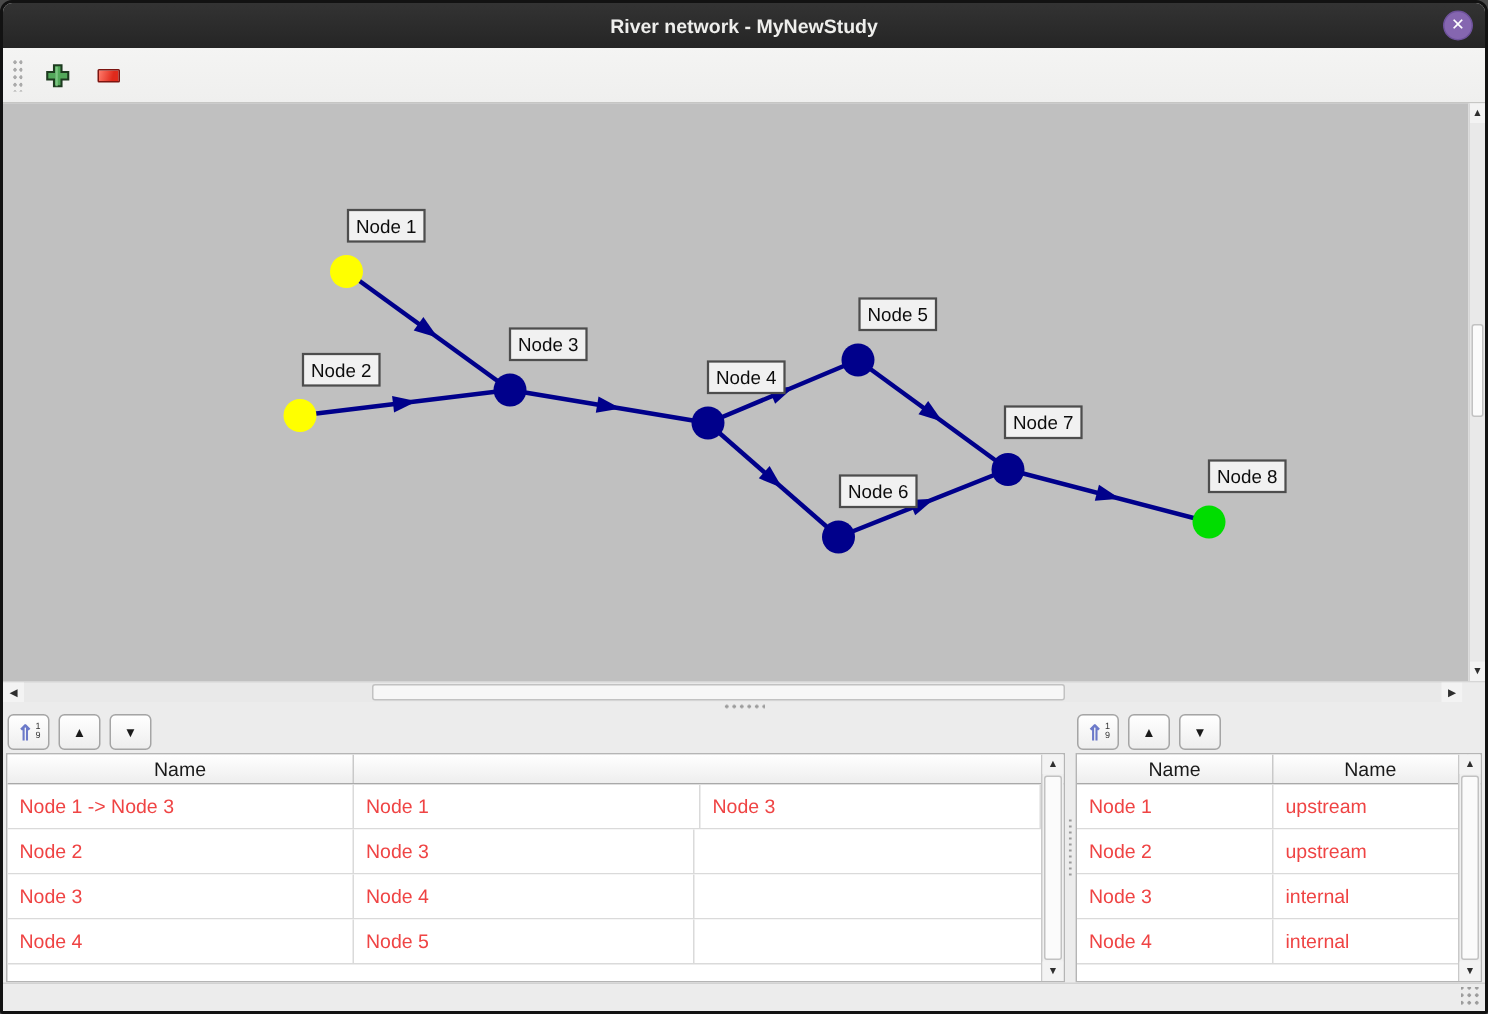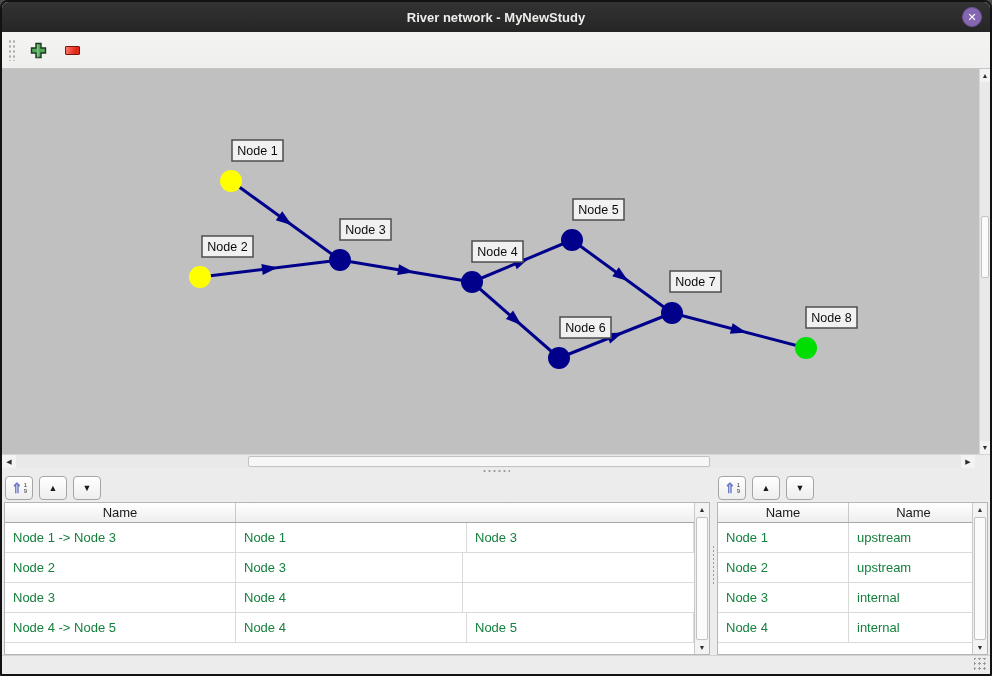--- a/index.html
+++ b/index.html
@@ -69,21 +69,21 @@
   .sort-digits { display:flex; flex-direction:column; font-size:6px; line-height:6px; color:#333; }
 
   .table { flex:1; position:relative; background:#fff; border:1px solid #b5b5b5; margin-bottom:0;
            overflow:hidden; display:flex; flex-direction:column; }
   .thead { display:flex; flex:0 0 20px; background:linear-gradient(#ffffff,#eeeeee);
            border-bottom:1px solid #a9a9a9; }
   .th { display:flex; align-items:center; justify-content:center; font-size:13px; color:#1a1a1a;
         border-right:1px solid #c9c9c9; cursor:pointer; }
   .tbody { flex:1; overflow:hidden; }
   .tr { display:flex; height:30px; border-bottom:1px solid #dadada; background:#fff; cursor:pointer; }
-  .td { display:flex; align-items:center; padding-left:8px; font-size:13px; color:#15803d;
+  .td { display:flex; align-items:center; padding-left:8px; font-size:13px; color:#ef4444;
         border-right:1px solid #dadada; overflow:hidden; white-space:nowrap; }
   .tscroll { position:absolute; top:0; right:0; bottom:0; width:15px; background:#f0f0f0;
              border-left:1px solid #c9c9c9; display:flex; flex-direction:column; }
   .tthumb { flex:1; margin:1px; background:#fbfbfb; border:1px solid #c2c2c2; border-radius:2px; cursor:pointer; }
 
   
   .statusbar { flex:0 0 19px; background:#ececec; border-top:1px solid #d2d2d2; position:relative; }
   .resize-grip { position:absolute; right:3px; bottom:3px; width:13px; height:13px; cursor:nwse-resize;
                  background-image:radial-gradient(circle,#9b9b9b 1px,transparent 1.2px);
                  background-size:5px 5px; background-position:bottom right; }
@@ -224,21 +224,20 @@
             </div>
             <div class="tr">
               <div class="td" style="width: 231px;">Node 2</div>
               <div class="td" style="width: 227px;">Node 3</div>
             </div>
             <div class="tr">
               <div class="td" style="width: 231px;">Node 3</div>
               <div class="td" style="width: 227px;">Node 4</div>
             </div>
             <div class="tr">
-              <div class="td" style="width: 231px;">Node 4 -&gt; Node 5</div>
               <div class="td" style="width: 231px;">Node 4</div>
               <div class="td" style="width: 227px;">Node 5</div>
             </div>
           </div>
         <div class="tscroll">
           <span class="sarrow">▲</span>
           <div class="tthumb"></div>
           <span class="sarrow">▼</span>
         </div>
       </div>

